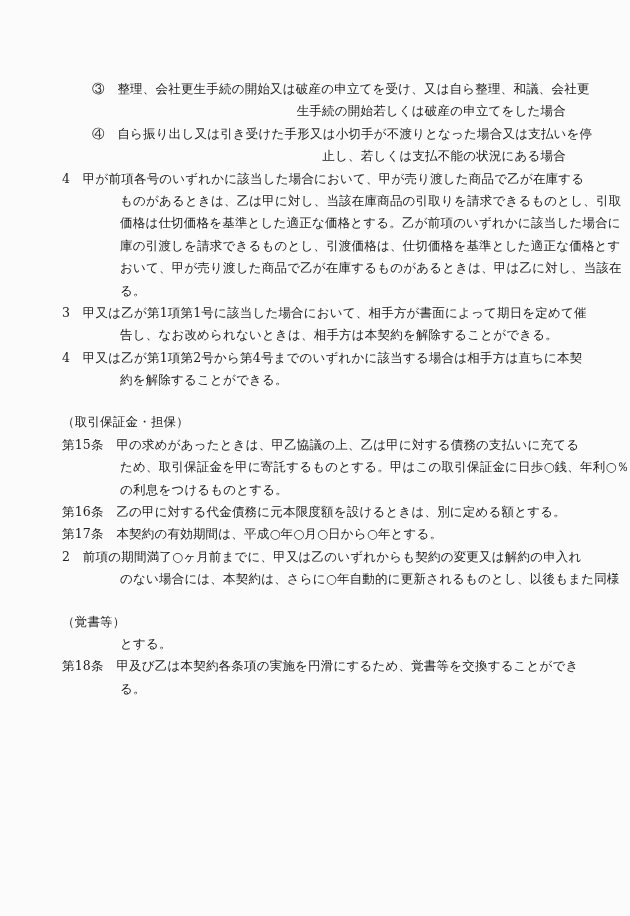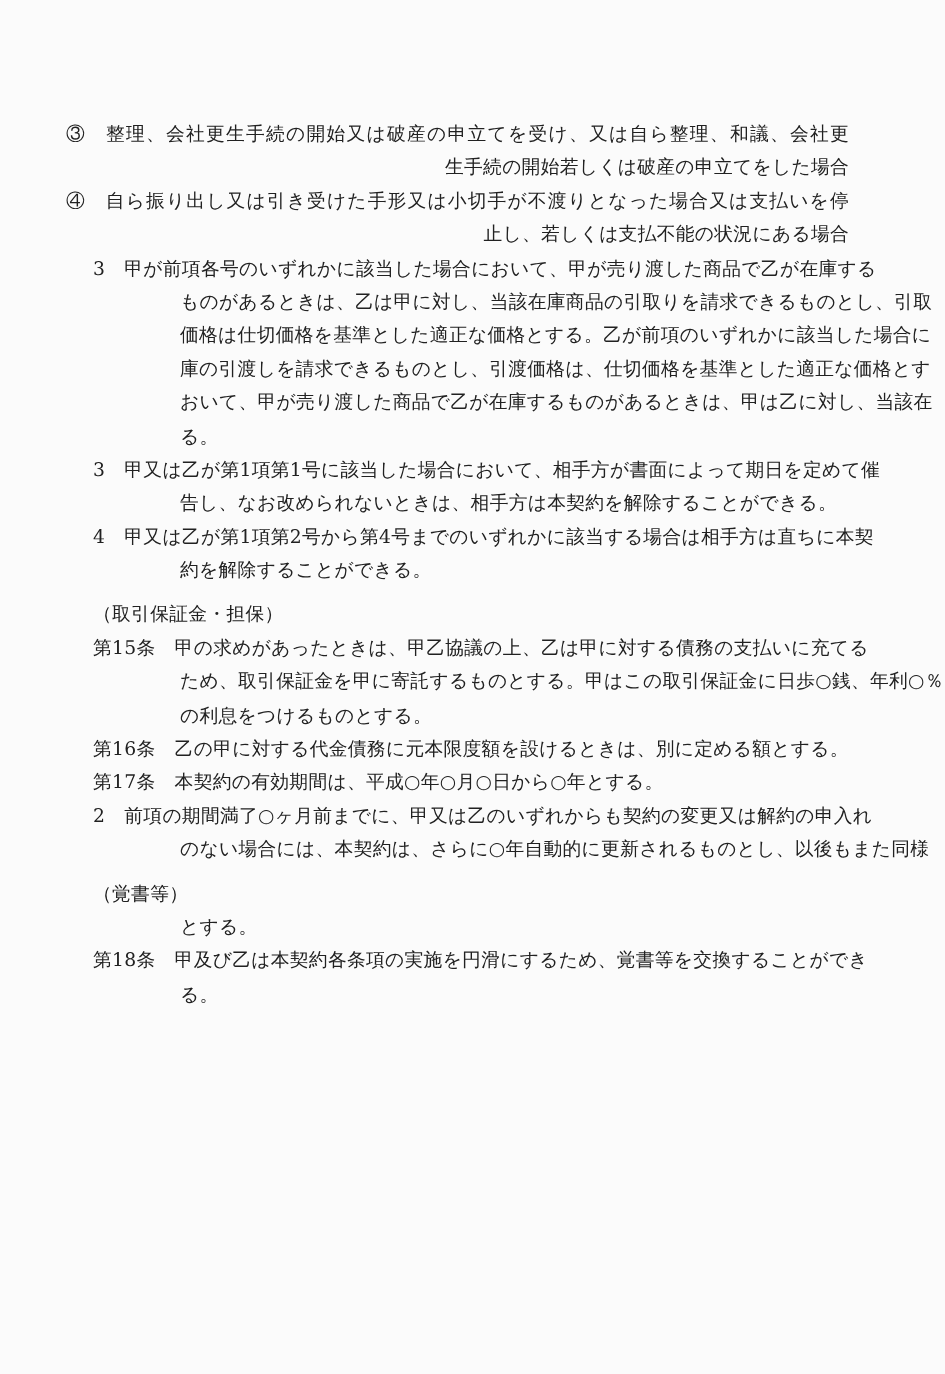--- a/index.html
+++ b/index.html
@@ -24,44 +24,44 @@
   }
   .line {
     box-sizing: border-box;
     width: 566px;
     height: 22.4px;
     line-height: 22.4px;
     white-space: nowrap;
     overflow: visible;
   }
   
-  .r-heading      { padding-left: 62px; margin-top: 7px; }
+  .r-heading      { padding-left: 62px; margin-top: 20px; }
   .r-clause-start { padding-left: 62px; }
   .r-wrap         { padding-left: 120px; }
-  .r-item-start   { padding-left: 44px; }
+  .r-item-start   { padding-left: 92px; }
   .r-item-wrap    { padding-left: 74px; text-align: right; }
   
   .fill {
     text-align: justify;
     text-align-last: justify;
     -moz-text-align-last: justify;
     text-justify: inter-character;
   }
 </style>
 </head>
 <body>
 
 <div class="page" style="background: rgb(251, 251, 251);">
   <div class="doc" style="color: rgb(33, 33, 33);">
 
   <div class="line r-item-start fill">③　整理、会社更生手続の開始又は破産の申立てを受け、又は自ら整理、和議、会社更</div>
       <div class="line r-item-wrap">生手続の開始若しくは破産の申立てをした場合</div>
       <div class="line r-item-start fill">④　自ら振り出し又は引き受けた手形又は小切手が不渡りとなった場合又は支払いを停</div>
       <div class="line r-item-wrap">止し、若しくは支払不能の状況にある場合</div>
-      <div class="line r-clause-start fill">3　甲が前項各号のいずれかに該当した場合において、甲が売り渡した商品で乙が在庫する</div>
+      <div class="line r-clause-start fill">4　甲が前項各号のいずれかに該当した場合において、甲が売り渡した商品で乙が在庫する</div>
       <div class="line r-wrap fill">ものがあるときは、乙は甲に対し、当該在庫商品の引取りを請求できるものとし、引取</div>
       <div class="line r-wrap fill">価格は仕切価格を基準とした適正な価格とする。乙が前項のいずれかに該当した場合に</div>
       <div class="line r-wrap fill">庫の引渡しを請求できるものとし、引渡価格は、仕切価格を基準とした適正な価格とす</div>
       <div class="line r-wrap fill">おいて、甲が売り渡した商品で乙が在庫するものがあるときは、甲は乙に対し、当該在</div>
       <div class="line r-wrap">る。</div>
       <div class="line r-clause-start fill">3　甲又は乙が第1項第1号に該当した場合において、相手方が書面によって期日を定めて催</div>
       <div class="line r-wrap">告し、なお改められないときは、相手方は本契約を解除することができる。</div>
       <div class="line r-clause-start fill">4　甲又は乙が第1項第2号から第4号までのいずれかに該当する場合は相手方は直ちに本契</div>
       <div class="line r-wrap">約を解除することができる。</div>
       <div class="line r-heading">（取引保証金・担保）</div>

